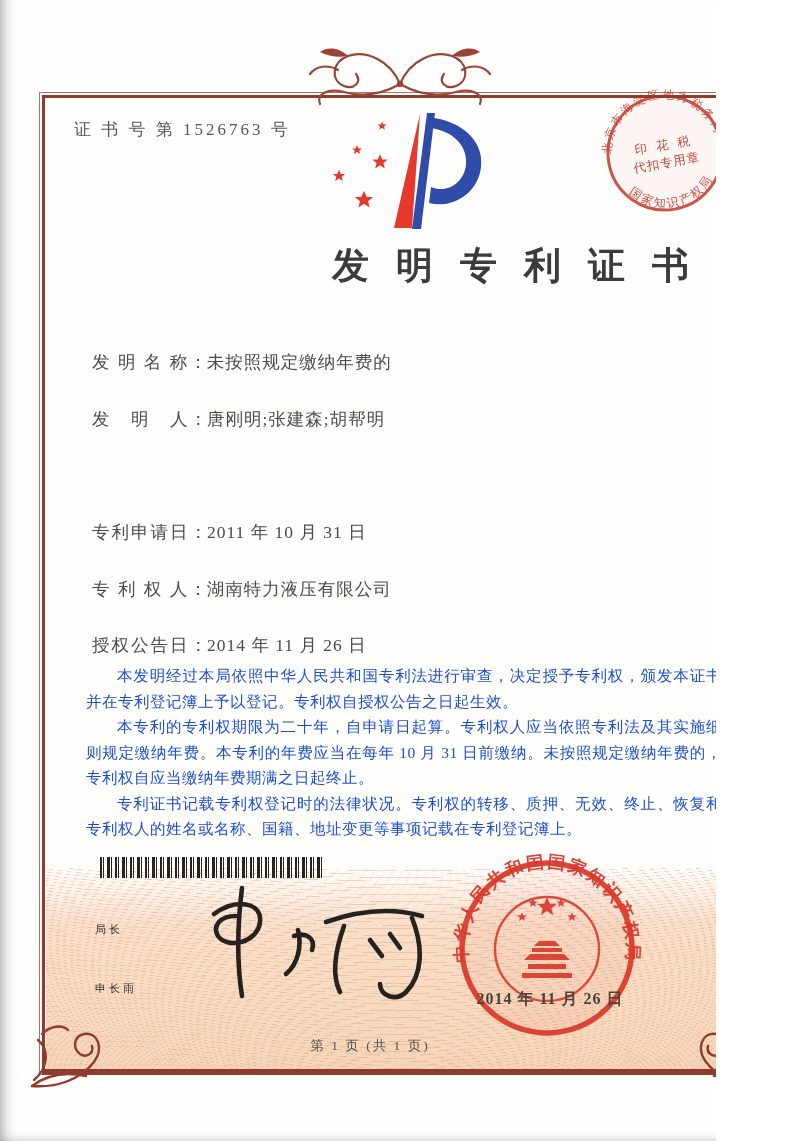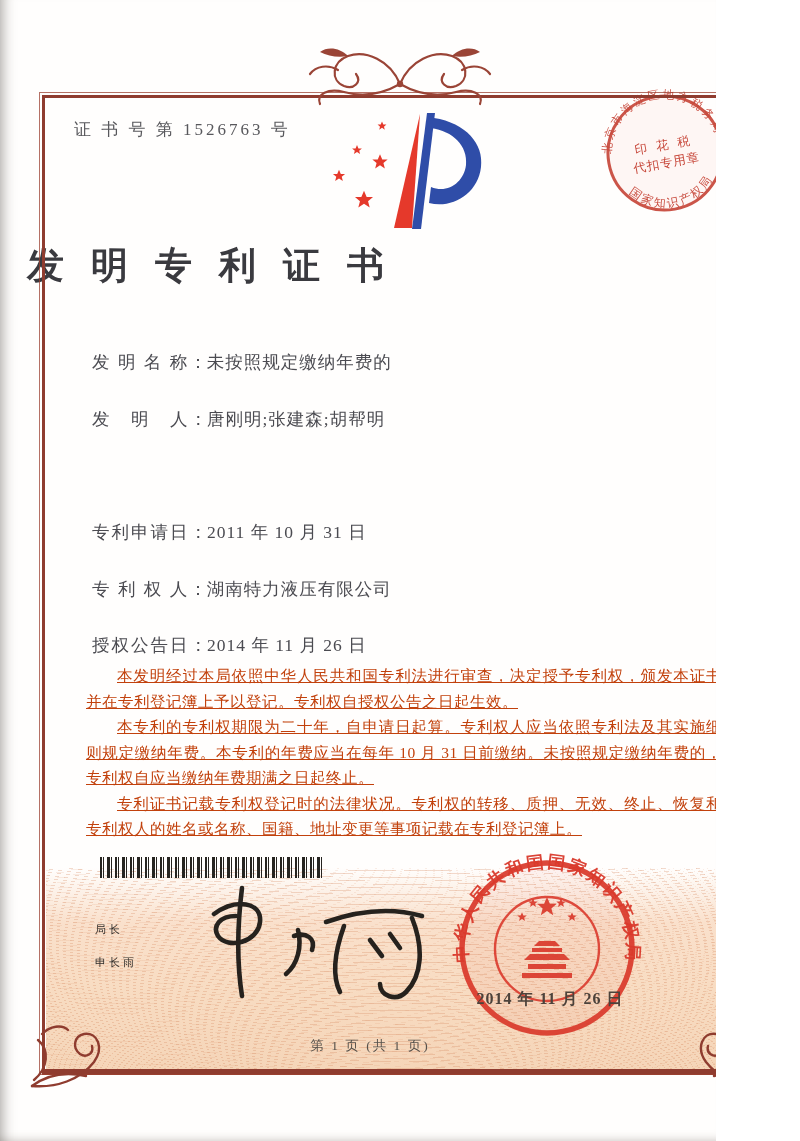--- a/index.html
+++ b/index.html
@@ -11,29 +11,29 @@
          border:3px solid #8f3c2f;border-bottom-width:6px;pointer-events:none;z-index:3;}
   .frame::after{content:"";position:absolute;inset:-6px;border:1px solid rgba(156,66,50,.75);}
   
   .band{position:absolute;left:46px;top:868px;width:708px;height:202px;z-index:0;
         background-image:
           repeating-radial-gradient(120% 85% at 50% 135%, rgba(213,136,95,.30) 0 1px, rgba(255,255,255,0) 1px 7px),
           repeating-radial-gradient(140% 90% at 10% -40%, rgba(222,150,110,.16) 0 1px, rgba(255,255,255,0) 1px 9px),
           linear-gradient(180deg, rgba(250,228,208,0) 0px, rgba(249,221,198,.9) 55px, #f8dcc2 120px, #f5d5b8 100%);}
   .abs{position:absolute;}
   .cert-no{left:74px;top:118px;font-size:17px;color:#58585c;letter-spacing:3px;z-index:2;}
-  .title{left:0;top:241px;width:100%;text-align:left;font-size:37px;font-weight:600;color:#3a3a3f;
+  .title{left:0;top:241px;width:100%;text-align:right;font-size:37px;font-weight:600;color:#3a3a3f;
          letter-spacing:27px;text-indent:27px;z-index:2;}
   .fields{left:92px;top:350px;width:630px;height:300px;z-index:2;}
   .frow{position:absolute;left:0;font-size:17.5px;color:#4b4b51;white-space:nowrap;}
   .flabel{letter-spacing:2px;}
   .fvalue{letter-spacing:1px;}
   .paras{left:86px;top:663px;width:636px;z-index:2;}
-  .paras p{margin:0;font-size:15.5px;line-height:25.5px;color:#c2410c;text-indent:2em;
-           text-align:justify;letter-spacing:.5px;text-decoration:underline;}
+  .paras p{margin:0;font-size:15.5px;line-height:25.5px;color:#1d4ed8;text-indent:2em;
+           text-align:justify;letter-spacing:.5px;}
   .barcode{left:100px;top:857px;width:224px;height:21px;z-index:2;
            background:repeating-linear-gradient(90deg,#262420 0 2px,rgba(0,0,0,0) 2px 3px,
            #262420 3px 4px,rgba(0,0,0,0) 4px 7px,#262420 7px 10px,rgba(0,0,0,0) 10px 11px,
            #262420 11px 12px,rgba(0,0,0,0) 12px 15px);}
   .signer{left:95px;z-index:2;font-family:"Liberation Sans","DejaVu Sans",sans-serif;
           font-size:11px;color:#2d2a27;letter-spacing:3px;}
   .seal-date{left:459px;top:989px;width:182px;text-align:center;z-index:4;font-size:16px;
              color:#4c423b;letter-spacing:1px;font-weight:600;}
   .footer{left:12px;top:1037px;width:100%;text-align:center;font-size:13.5px;color:#56514b;
           letter-spacing:2px;z-index:2;}
@@ -134,21 +134,21 @@
 
   <div class="abs paras">
     <p>本发明经过本局依照中华人民共和国专利法进行审查，决定授予专利权，颁发本证书并在专利登记簿上予以登记。专利权自授权公告之日起生效。</p>
     <p>本专利的专利权期限为二十年，自申请日起算。专利权人应当依照专利法及其实施细则规定缴纳年费。本专利的年费应当在每年 10 月 31 日前缴纳。未按照规定缴纳年费的，专利权自应当缴纳年费期满之日起终止。</p>
     <p>专利证书记载专利权登记时的法律状况。专利权的转移、质押、无效、终止、恢复和专利权人的姓名或名称、国籍、地址变更等事项记载在专利登记簿上。</p>
   </div>
 
   <div class="abs barcode"></div>
 
   <div class="abs signer" style="top:922px">局长</div>
-  <div class="abs signer" style="top:955px">申长雨</div>
+  <div class="abs signer" style="top:981px">申长雨</div>
 
   <svg class="abs sig-wrap" viewBox="0 0 270 135">
     <g fill="none" stroke="#151310" stroke-width="4.6" stroke-linecap="round" stroke-linejoin="round" opacity="0.92">
       <path d="M62,16 C58,48 56,86 62,124"></path>
       <path d="M34,42 C56,26 82,30 80,50 C78,70 48,78 38,64 C32,54 40,44 56,44"></path>
       <path d="M118,58 C122,74 118,92 106,102 M114,64 C126,60 136,66 132,78"></path>
       <path d="M146,50 C180,38 214,36 242,44"></path>
       <path d="M164,54 C154,82 152,104 160,120"></path>
       <path d="M232,46 C244,76 242,104 226,120 C216,130 200,124 200,112"></path>
       <path d="M190,68 L202,84 M210,62 L220,76"></path>

